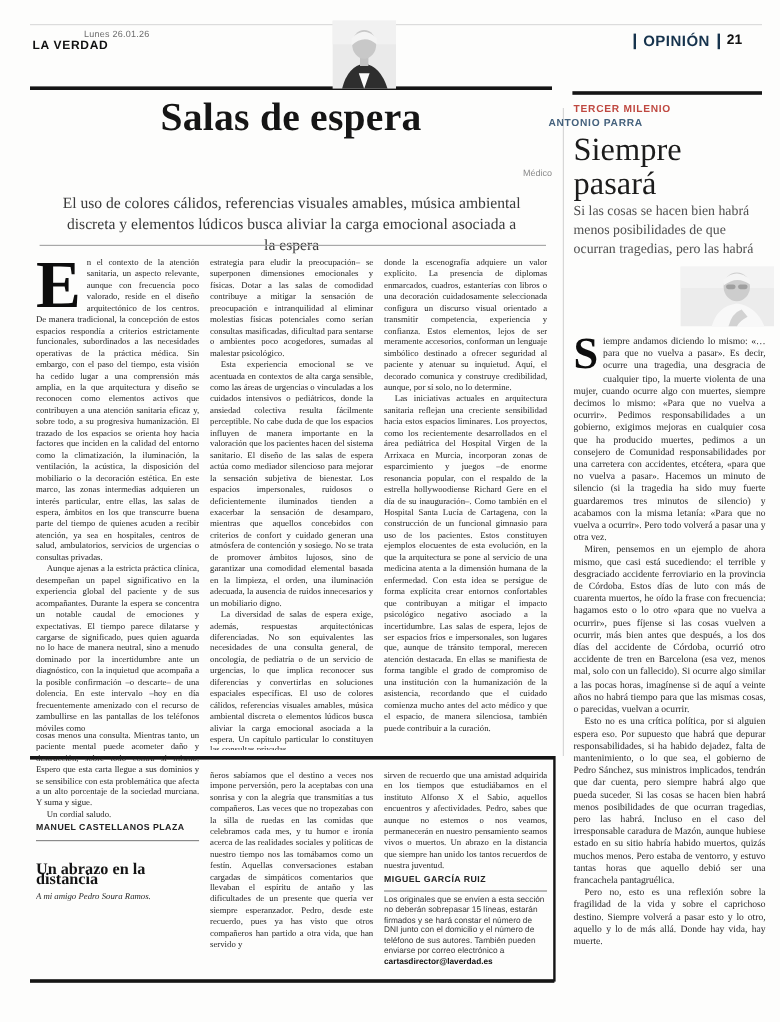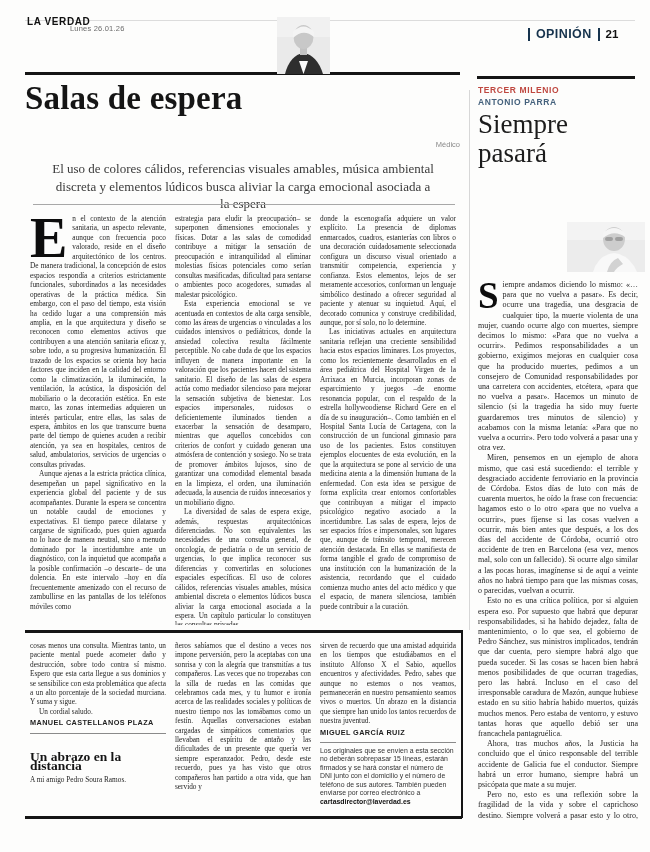--- a/index.html
+++ b/index.html
@@ -9,21 +9,21 @@
   .rule{position:absolute;background:#151515;}
   .hairline{position:absolute;background:#c9c9c9;}
   
   .date{font-family:"Liberation Sans",sans-serif;font-size:7.5px;color:#6b6b6b;letter-spacing:.2px;}
   .masthead{font-family:"Liberation Sans",sans-serif;font-size:10px;font-weight:bold;color:#111;letter-spacing:.6px;}
   .section-block{display:flex;align-items:center;gap:6px;font-family:"Liberation Sans",sans-serif;}
   .section-bar{width:2px;height:13px;background:#16334d;}
   .section-label{font-size:12.5px;font-weight:bold;color:#16334d;letter-spacing:.4px;}
   .page-number{font-size:11.5px;font-weight:bold;color:#111;}
   
-  .headline{font-size:33px;font-weight:bold;color:#151515;text-align:left;letter-spacing:.2px;}
+  .headline{font-size:33px;font-weight:bold;color:#151515;text-align:center;letter-spacing:.2px;}
   .byline{font-family:"Liberation Sans",sans-serif;font-size:8.5px;font-weight:bold;color:#7d92a5;
           letter-spacing:1.3px;text-align:center;}
   .byline-role{font-family:"Liberation Sans",sans-serif;font-size:7.5px;color:#8a8a8a;text-align:right;margin-top:2px;}
   .standfirst{font-size:13px;line-height:17.5px;color:#3a3a3a;text-align:center;}
   .body-col{position:absolute;overflow:hidden;font-size:7.3px;line-height:9.45px;text-align:justify;color:#1f1f1f;}
   .plist p{margin:0;text-indent:9px;}
   .plist p:first-child{text-indent:0;}
   .dropcap{float:left;font-weight:900;font-size:56px;line-height:44px;padding:2px 5px 0 0;color:#0d0d0d;}
   .dropcap-s{float:left;font-weight:900;font-size:37px;line-height:30px;padding:1px 4px 0 0;color:#0d0d0d;}
   
@@ -32,36 +32,36 @@
   .op-headline{font-size:27px;line-height:29px;color:#1c1c1c;font-weight:normal;}
   .op-standfirst{font-size:11.5px;line-height:16px;color:#4f4f4f;}
   .op-body{font-size:8px;line-height:10.2px;}
   
   .letters-col{font-size:7.3px;line-height:9.4px;}
   .signature{font-family:"Liberation Sans",sans-serif;font-size:7.3px;font-weight:bold;color:#222;
              letter-spacing:.4px;margin-top:2px;text-indent:0;}
   .letters-divider{height:1px;background:#8a8a8a;margin:5px 0 4px 0;}
   .letter-title{font-size:13.5px;font-weight:bold;margin:18px 0 5px 0;color:#151515;text-align:left;}
   .letter-body p{margin:0;}
-  .letter-body p:first-child{text-indent:0;}
+  .letter-body p:first-child{text-indent:0;font-style:italic;}
   .letter-body p + p{text-indent:9px;}
   .notice{font-family:"Liberation Sans",sans-serif;font-size:6.9px;line-height:8.4px;color:#333;
           margin:0;text-align:left;}
   .notice strong{color:#111;}
   .photo{position:absolute;display:block;}
 </style>
 </head>
 <body>
 
 <div class="page">
 
   <div class="hairline" style="left:25px;top:20px;width:610px;height:1px;background:#dcdcdc;"></div>
 
   <div class="abs date" style="left:45px;top:24px;margin-left:25px;">Lunes 26.01.26</div>
-  <div class="abs masthead" style="left:27px;top:16px;">LA VERDAD</div>
+  <div class="abs masthead" style="left:27px;top:33px;">LA VERDAD</div>
 
   <div class="abs section-block" style="left:528px;top:27px;">
     <span class="section-bar"></span>
     <span class="section-label">OPINIÓN</span>
     <span class="section-bar"></span>
     <span class="page-number">21</span>
   </div>
 
   <div class="rule" style="left:25px;top:72px;width:435px;height:3px;"></div>
   <div class="rule" style="left:477px;top:76px;width:158px;height:3px;"></div>
@@ -101,21 +101,21 @@
         <p>Las iniciativas actuales en arquitectura sanitaria reflejan una creciente sensibilidad hacia estos espacios liminares. Los proyectos, como los recientemente desarrollados en el área pediátrica del Hospital Virgen de la Arrixaca en Murcia, incorporan zonas de esparcimiento y juegos –de enorme resonancia popular, con el respaldo de la estrella hollywoodiense Richard Gere en el día de su inauguración–. Como también en el Hospital Santa Lucía de Cartagena, con la construcción de un funcional gimnasio para uso de los pacientes. Estos constituyen ejemplos elocuentes de esta evolución, en la que la arquitectura se pone al servicio de una medicina atenta a la dimensión humana de la enfermedad. Con esta idea se persigue de forma explícita crear entornos confortables que contribuyan a mitigar el impacto psicológico negativo asociado a la incertidumbre. Las salas de espera, lejos de ser espacios fríos e impersonales, son lugares que, aunque de tránsito temporal, merecen atención destacada. En ellas se manifiesta de forma tangible el grado de compromiso de una institución con la humanización de la asistencia, recordando que el cuidado comienza mucho antes del acto médico y que el espacio, de manera silenciosa, también puede contribuir a la curación.</p>
       </div>
   </div>
 
   <div class="hairline" style="left:469px;top:90px;width:1px;height:540px;background:#d7d7d7;"></div>
 
   <div class="rule" style="left:25px;top:630px;width:437px;height:2.5px;"></div>
   <div class="rule" style="left:460.5px;top:630px;width:2px;height:188px;"></div>
   <div class="rule" style="left:25px;top:816px;width:437px;height:2.5px;"></div>
 
-  <div class="body-col letters-col" style="left:30px;top:641px;width:136px;height:174px;">
+  <div class="body-col letters-col" style="left:30px;top:608px;width:136px;height:174px;">
     <div class="plist">
         <p>cosas menos una consulta. Mientras tanto, un paciente mental puede acometer daño y destrucción, sobre todo contra sí mismo. Espero que esta carta llegue a sus dominios y se sensibilice con esta problemática que afecta a un alto porcentaje de la sociedad murciana. Y suma y sigue.</p>
         <p>Un cordial saludo.</p>
       </div>
     <div class="signature">MANUEL CASTELLANOS PLAZA</div>
     <div class="letters-divider"></div>
     <h3 class="letter-title">Un abrazo en la distancia</h3>
     <div class="plist letter-body">
         <p>A mi amigo Pedro Soura Ramos.</p>
       </div>
@@ -128,38 +128,38 @@
   <div class="body-col letters-col" style="left:320px;top:641px;width:136px;height:174px;">
     <div class="plist">
         <p>sirven de recuerdo que una amistad adquirida en los tiempos que estudiábamos en el instituto Alfonso X el Sabio, aquellos encuentros y afectividades. Pedro, sabes que aunque no estemos o nos veamos, permanecerán en nuestro pensamiento seamos vivos o muertos. Un abrazo en la distancia que siempre han unido los tantos recuerdos de nuestra juventud.</p>
       </div>
     <div class="signature">MIGUEL GARCÍA RUIZ</div>
     <div class="letters-divider"></div>
     <p class="notice"><span>Los originales que se envíen a esta sección no deberán sobrepasar 15 líneas, estarán firmados y se hará constar el número de DNI junto con el domicilio y el número de teléfono de sus autores. También pueden enviarse por correo electrónico a </span><strong>cartasdirector@laverdad.es</strong></p>
   </div>
 
   <div class="abs kicker" style="left:478px;top:85px;">TERCER MILENIO</div>
-  <div class="abs kicker-author" style="left:478px;top:95px;">ANTONIO PARRA</div>
+  <div class="abs kicker-author" style="left:457px;top:95px;">ANTONIO PARRA</div>
   <h2 class="abs op-headline" style="left:478px;top:110px;width:125px;margin:0;">Siempre pasará</h2>
+  <div class="abs op-standfirst" style="left:478px;top:168px;width:150px;">Si las cosas se hacen bien habrá menos posibilidades de que ocurran tragedias, pero las habrá</div>
 
   <svg class="photo" style="left:567px;top:222px;width:78px;height:50px;" viewBox="0 0 78 50" aria-label="columnist portrait">
     <rect width="78" height="50" fill="#ececec"></rect>
     <rect width="78" height="18" fill="#f3f3f3"></rect>
     <path d="M26 50 Q31 33 47 31 Q63 33 70 50 Z" fill="#f8f8f8"></path>
     <path d="M40 50 Q43 39 51 36 L56 42 Q50 45 47 50 Z" fill="#d2d2d2"></path>
     <ellipse cx="47" cy="17" rx="11" ry="12" fill="#cdcdcd"></ellipse>
     <path d="M36 11 Q47 1 58 11 L58 15 Q47 7 36 16 Z" fill="#f5f5f5"></path>
     <rect x="38" y="15" width="8" height="4" rx="2" fill="#9f9f9f"></rect>
     <rect x="48" y="15" width="8" height="4" rx="2" fill="#9f9f9f"></rect>
   </svg>
 
   <div class="body-col op-body" style="left:478px;top:280px;width:160px;height:540px;">
     <span class="dropcap-s">S</span>
     <div class="plist">
         <p>iempre andamos diciendo lo mismo: «…para que no vuelva a pasar». Es decir, ocurre una tragedia, una desgracia de cualquier tipo, la muerte violenta de una mujer, cuando ocurre algo con muertes, siempre decimos lo mismo: «Para que no vuelva a ocurrir». Pedimos responsabilidades a un gobierno, exigimos mejoras en cualquier cosa que ha producido muertes, pedimos a un consejero de Comunidad responsabilidades por una carretera con accidentes, etcétera, «para que no vuelva a pasar». Hacemos un minuto de silencio (si la tragedia ha sido muy fuerte guardaremos tres minutos de silencio) y acabamos con la misma letanía: «Para que no vuelva a ocurrir». Pero todo volverá a pasar una y otra vez.</p>
         <p>Miren, pensemos en un ejemplo de ahora mismo, que casi está sucediendo: el terrible y desgraciado accidente ferroviario en la provincia de Córdoba. Estos días de luto con más de cuarenta muertos, he oído la frase con frecuencia: hagamos esto o lo otro «para que no vuelva a ocurrir», pues fíjense si las cosas vuelven a ocurrir, más bien antes que después, a los dos días del accidente de Córdoba, ocurrió otro accidente de tren en Barcelona (esa vez, menos mal, solo con un fallecido). Si ocurre algo similar a las pocas horas, imagínense si de aquí a veinte años no habrá tiempo para que las mismas cosas, o parecidas, vuelvan a ocurrir.</p>
         <p>Esto no es una crítica política, por si alguien espera eso. Por supuesto que habrá que depurar responsabilidades, si ha habido dejadez, falta de mantenimiento, o lo que sea, el gobierno de Pedro Sánchez, sus ministros implicados, tendrán que dar cuenta, pero siempre habrá algo que pueda suceder. Si las cosas se hacen bien habrá menos posibilidades de que ocurran tragedias, pero las habrá. Incluso en el caso del irresponsable caradura de Mazón, aunque hubiese estado en su sitio habría habido muertos, quizás muchos menos. Pero estaba de ventorro, y estuvo tantas horas que aquello debió ser una francachela pantagruélica.</p>
-        <p>Ahora, tras muchos años, la Justicia ha concluido que el único responsable del terrible accidente de Galicia fue el conductor. Siempre habrá un error humano, siempre habrá un psicópata que mate a su mujer.</p>
         <p>Pero no, esto es una reflexión sobre la fragilidad de la vida y sobre el caprichoso destino. Siempre volverá a pasar esto y lo otro, aquello y lo de más allá. Donde hay vida, hay muerte.</p>
       </div>
   </div>
 
 </div>
 
 </body></html>

